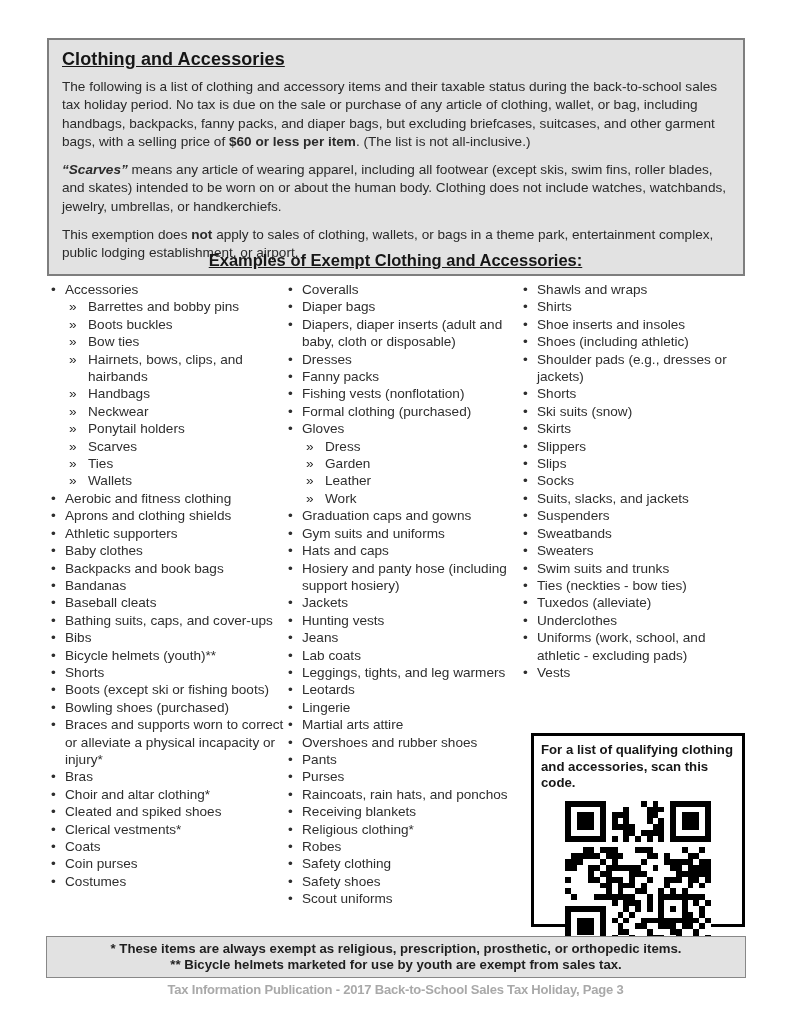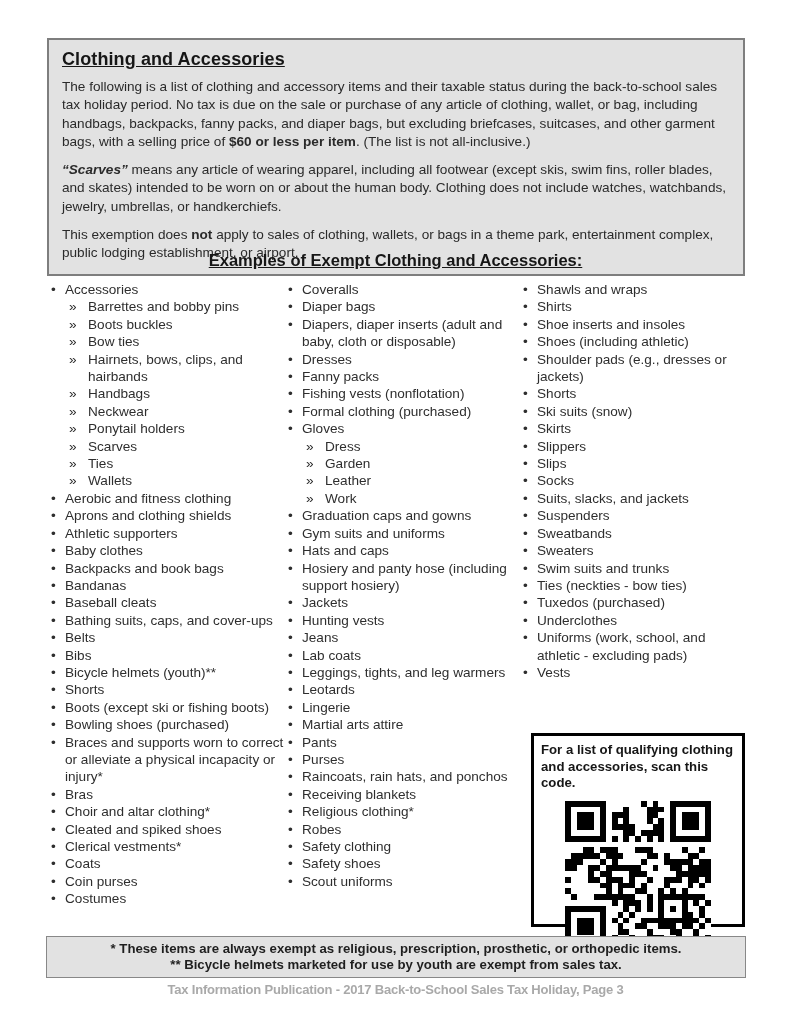--- a/index.html
+++ b/index.html
@@ -86,21 +86,20 @@
         <li class="subitem">Ties</li>
         <li class="subitem">Wallets</li>
         <li class="item">Aerobic and fitness clothing</li>
         <li class="item">Aprons and clothing shields</li>
         <li class="item">Athletic supporters</li>
         <li class="item">Baby clothes</li>
         <li class="item">Backpacks and book bags</li>
         <li class="item">Bandanas</li>
         <li class="item">Baseball cleats</li>
         <li class="item">Bathing suits, caps, and cover-ups</li>
-        <li class="item">Belts</li>
         <li class="item">Bibs</li>
         <li class="item">Bicycle helmets (youth)**</li>
         <li class="item">Shorts</li>
         <li class="item">Boots (except ski or fishing boots)</li>
         <li class="item">Bowling shoes (purchased)</li>
         <li class="item">Braces and supports worn to correct or alleviate a physical incapacity or injury*</li>
         <li class="item">Bras</li>
         <li class="item">Choir and altar clothing*</li>
         <li class="item">Cleated and spiked shoes</li>
         <li class="item">Clerical vestments*</li>
@@ -126,20 +125,21 @@
         <li class="item">Hats and caps</li>
         <li class="item">Hosiery and panty hose (including support hosiery)</li>
         <li class="item">Jackets</li>
         <li class="item">Hunting vests</li>
         <li class="item">Jeans</li>
         <li class="item">Lab coats</li>
         <li class="item">Leggings, tights, and leg warmers</li>
         <li class="item">Leotards</li>
         <li class="item">Lingerie</li>
         <li class="item">Martial arts attire</li>
+        <li class="item">Overshoes and rubber shoes</li>
         <li class="item">Pants</li>
         <li class="item">Purses</li>
         <li class="item">Raincoats, rain hats, and ponchos</li>
         <li class="item">Receiving blankets</li>
         <li class="item">Religious clothing*</li>
         <li class="item">Robes</li>
         <li class="item">Safety clothing</li>
         <li class="item">Safety shoes</li>
         <li class="item">Scout uniforms</li>
       </ul>
@@ -154,21 +154,21 @@
         <li class="item">Skirts</li>
         <li class="item">Slippers</li>
         <li class="item">Slips</li>
         <li class="item">Socks</li>
         <li class="item">Suits, slacks, and jackets</li>
         <li class="item">Suspenders</li>
         <li class="item">Sweatbands</li>
         <li class="item">Sweaters</li>
         <li class="item">Swim suits and trunks</li>
         <li class="item">Ties (neckties - bow ties)</li>
-        <li class="item">Tuxedos (purchased)</li>
+        <li class="item">Tuxedos (alleviate)</li>
         <li class="item">Underclothes</li>
         <li class="item">Uniforms (work, school, and athletic - excluding pads)</li>
         <li class="item">Vests</li>
       </ul>
   </div>
 
   <div class="qrbox">
     <p class="caption">For a list of qualifying clothing and accessories, scan this code.</p>
     <div class="qr" style="grid-template-columns: repeat(25, 1fr);">
         <div style="background: rgb(0, 0, 0);"></div>

